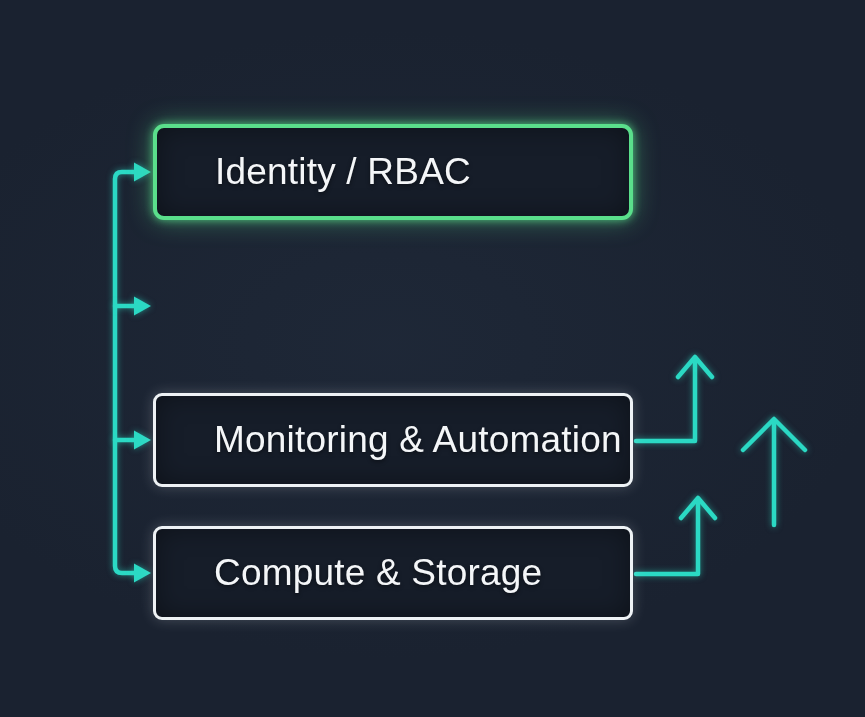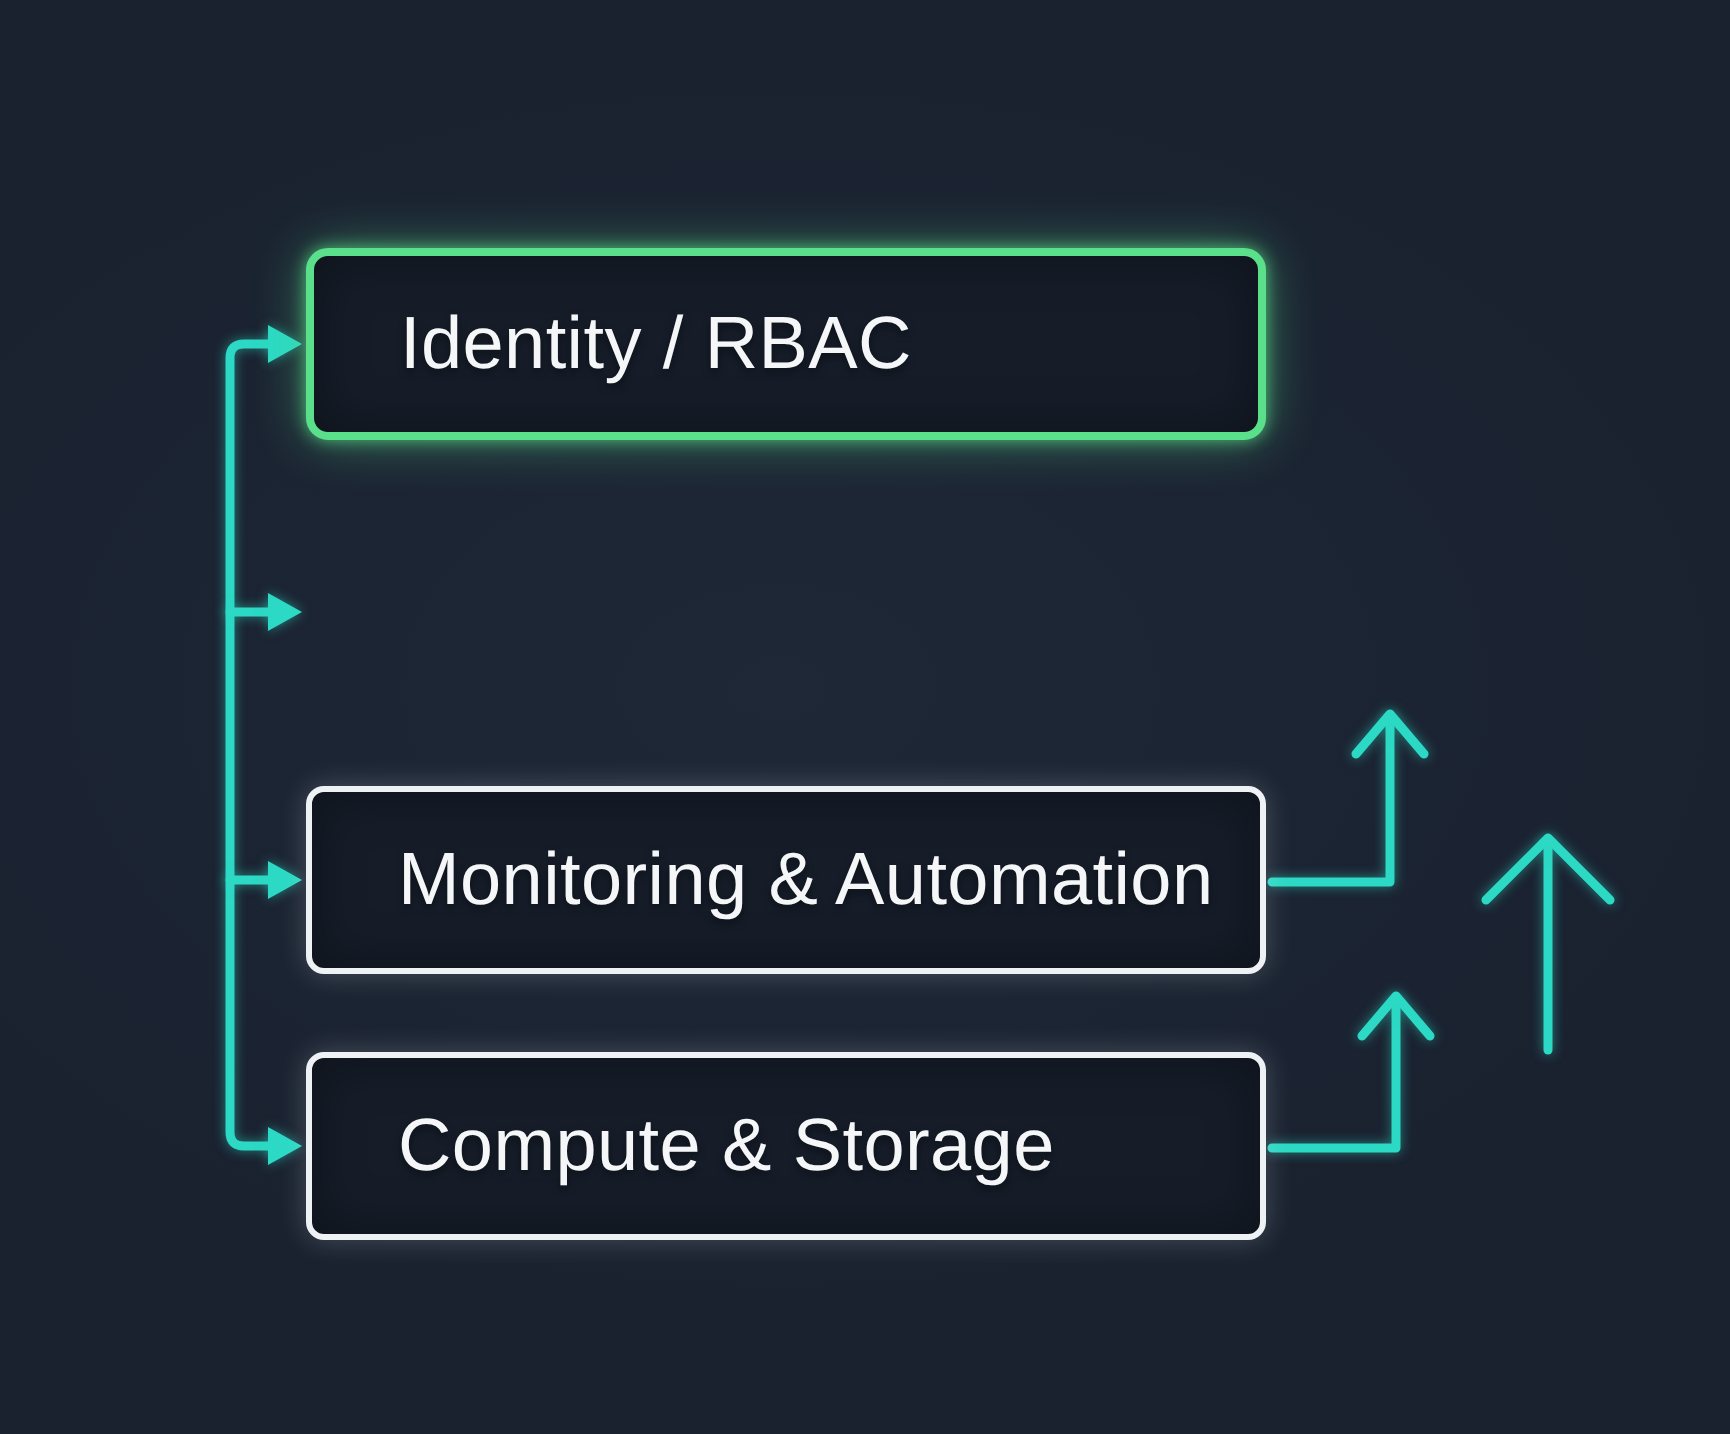--- a/index.html
+++ b/index.html
@@ -40,21 +40,21 @@
     fill: var(--accent-teal);
     stroke: none;
     filter: drop-shadow(0 0 3px rgba(43,217,196,0.55));
   }
   .node {
     position: absolute;
     left: 153px;
     width: 480px;
     display: flex;
     align-items: center;
-    padding-left: 43px;
+    padding-left: 58px;
     background: var(--box-fill);
     border: 3.5px solid var(--box-border);
     border-radius: 9px;
     box-shadow:
       0 0 14px rgba(235,242,248,0.22),
       inset 0 0 26px rgba(0,0,0,0.40);
   }
   .node .label {
     font-size: 37px;
     font-weight: 400;

